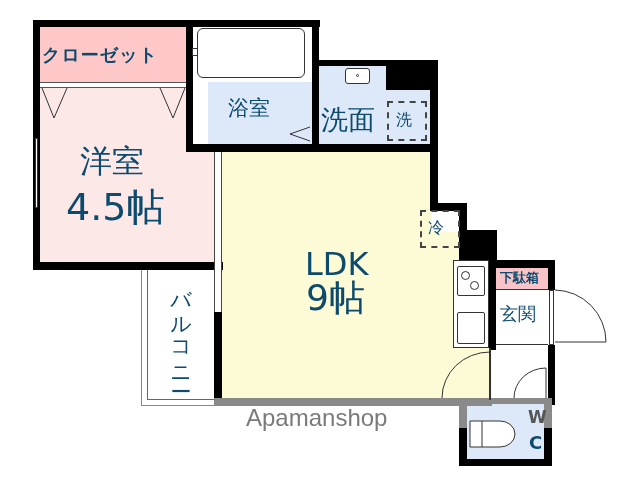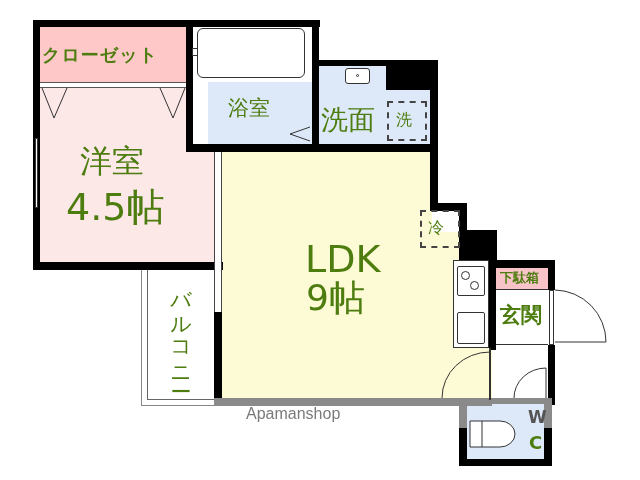--- a/index.html
+++ b/index.html
@@ -1,21 +1,21 @@
 <!DOCTYPE html>
 <html><head>
 <meta charset="utf-8">
 <style>
   html, body { margin:0; padding:0; }
   body { width:640px; height:480px; background:#ffffff; position:relative; overflow:hidden;
          font-family:"DejaVu Sans","Liberation Sans",sans-serif; }
   .abs { position:absolute; box-sizing:border-box; }
   .wall { position:absolute; background:#000; }
   .gwall { position:absolute; background:#8a8a8a; }
-  .lbl { position:absolute; color:#4d7c0f; white-space:nowrap; line-height:1; text-align:center; }
+  .lbl { position:absolute; color:#0c4a6e; white-space:nowrap; line-height:1; text-align:center; }
   .dash { position:absolute; border:2px dashed #444; box-sizing:border-box; background:transparent; }
   svg { position:absolute; overflow:visible; }
 </style>
 </head>
 <body>
 
 <div class="abs" style="left:40px;top:27px;width:147px;height:55px;background:#ffc8c8;"></div>
 
 <div class="abs" style="left:40px;top:82px;width:147px;height:6px;background:#fff;border-top:1px solid #555;border-bottom:1px solid #555;"></div>
 
@@ -134,25 +134,25 @@
 
 <span class="lbl" style="left:42px;top:46px;font-size:18px;font-weight:bold;letter-spacing:1px;">クローゼット</span>
 
 <span class="lbl" style="left:80px;top:145px;font-size:32px;text-align:right;">洋室</span>
 <span class="lbl" style="left:66px;top:188px;font-size:38px;">4.5帖</span>
 
 <span class="lbl" style="left:228px;top:98px;font-size:21px;">浴室</span>
 
 <span class="lbl" style="left:321px;top:106px;font-size:27px;">洗面</span>
 
-<span class="lbl" style="left:305px;top:240px;font-size:38px;">LDK</span>
+<span class="lbl" style="left:305px;top:248px;font-size:32px;">LDK</span>
 <span class="lbl" style="left:306px;top:280px;font-size:36px;">9帖</span>
 
 <span class="lbl" style="left:170px;top:276px;font-size:21px;writing-mode:vertical-rl;text-orientation:upright;letter-spacing:2px;">バルコニー</span>
 
 <span class="lbl" style="left:500px;top:271px;font-size:13px;font-weight:bold;">下駄箱</span>
 
-<span class="lbl" style="left:500px;top:305px;font-size:21px;font-weight:bold;">玄関</span>
+<span class="lbl" style="left:500px;top:305px;font-size:18px;font-weight:normal;">玄関</span>
 
 <span class="lbl" style="left:528px;top:409px;font-size:17px;font-weight:bold;color:#555;">W</span>
 <span class="lbl" style="left:529px;top:434px;font-size:18px;font-weight:bold;">C</span>
 
-<span class="lbl" style="left:246px;top:406px;font-size:16px;color:#7a7a7a;font-family:'Liberation Sans',sans-serif;">Apamanshop</span>
+<span class="lbl" style="left:246px;top:406px;font-size:24px;color:#7a7a7a;font-family:'Liberation Sans',sans-serif;">Apamanshop</span>
 
 </body></html>

